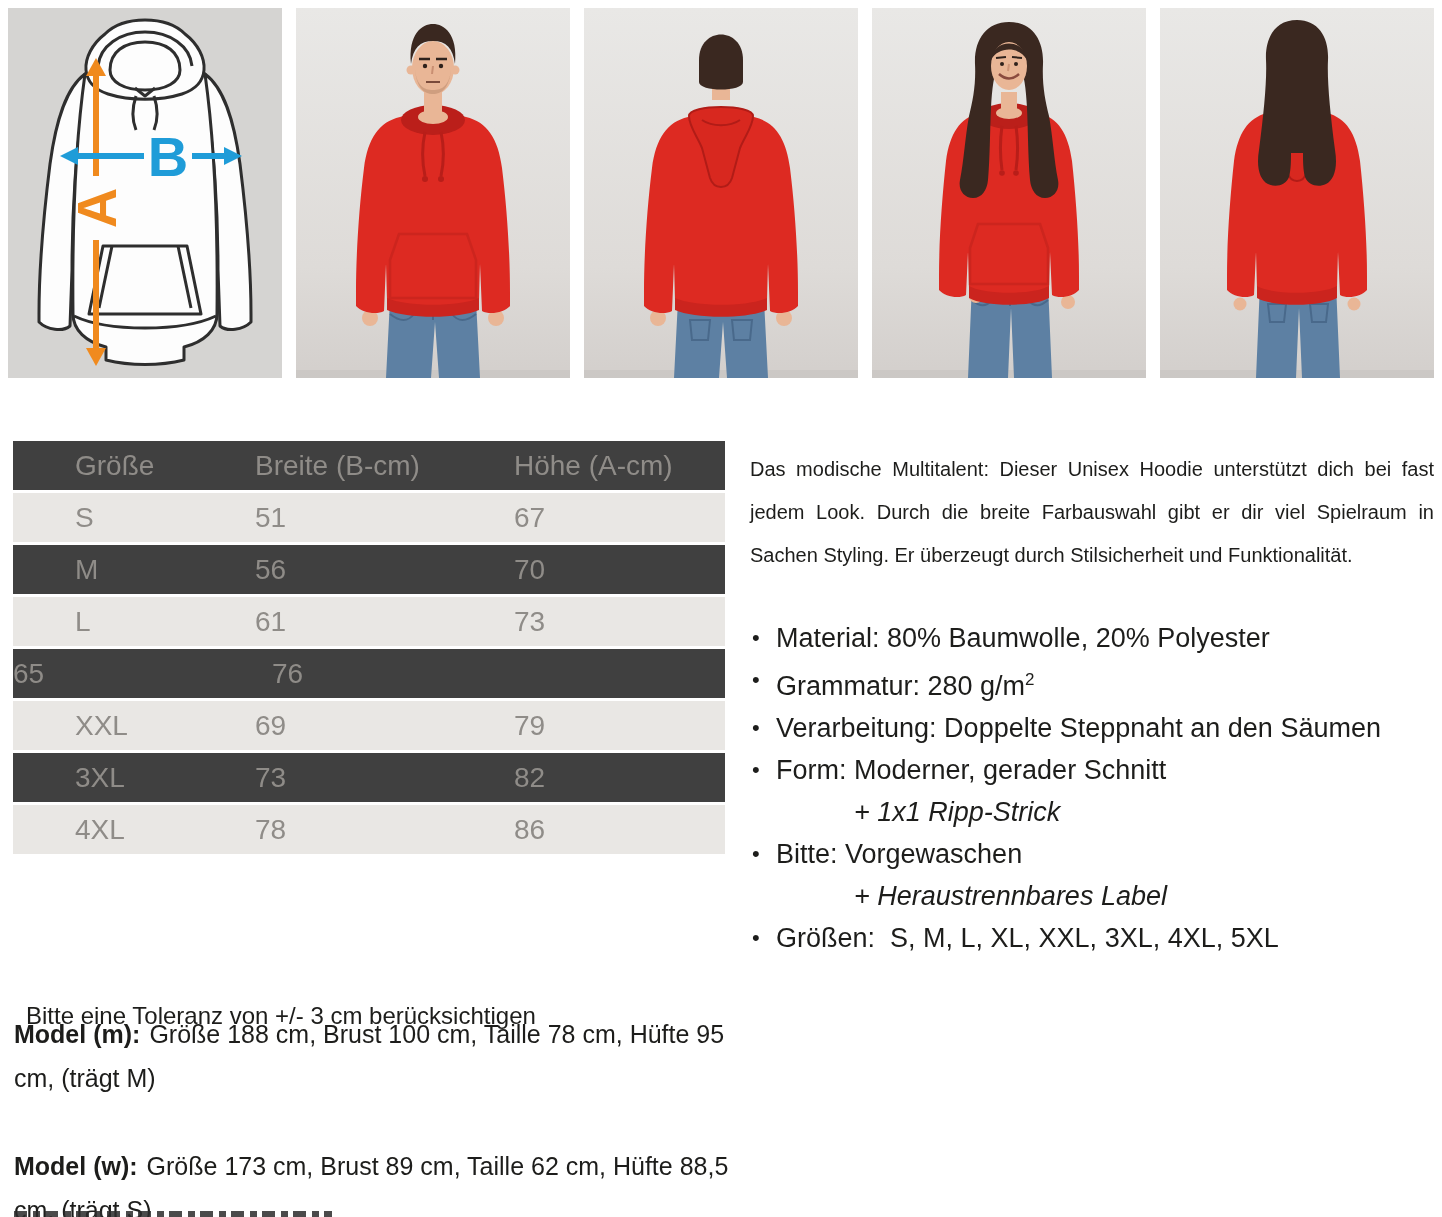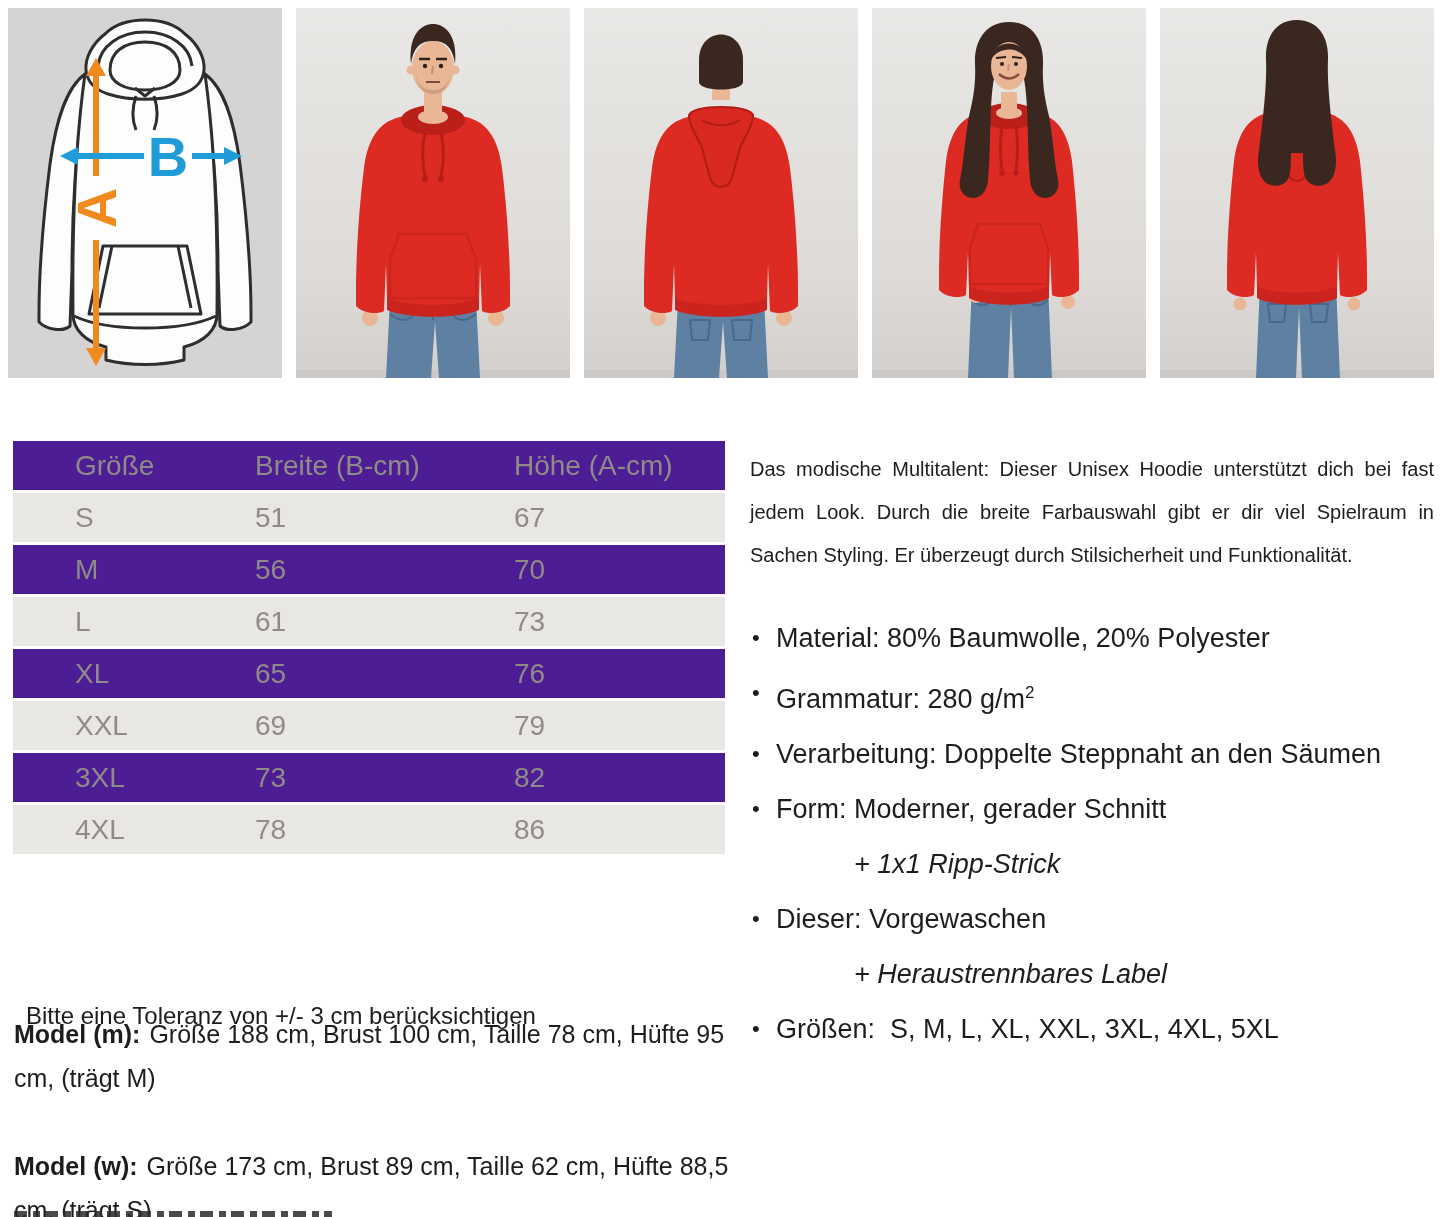--- a/index.html
+++ b/index.html
@@ -8,40 +8,40 @@
     font-family:"Liberation Sans", sans-serif;color:#1d1d1b;overflow:hidden;
   }
   
   .gallery{position:absolute;left:8px;top:8px;width:1426px;height:370px;display:flex;gap:14px;}
   .panel{width:274px;height:370px;flex:0 0 274px;}
   .panel svg{display:block;width:274px;height:370px;}
 
   
   .size-table{position:absolute;left:13px;top:441px;width:712px;}
   .t-row{display:flex;align-items:center;height:49px;border-bottom:3px solid #ffffff;
-         background:#4c1d95;color:#8f8c88;font-size:28px;}
+         background:#404040;color:#8f8c88;font-size:28px;}
   .t-row.alt{background:#e9e7e4;}
   .t-row .c1{width:242px;padding-left:62px;box-sizing:border-box;}
   .t-row .c2{width:259px;}
   .t-row .c3{flex:1;}
 
   
   .tolerance{position:absolute;left:14px;top:990px;width:716px;margin:12px;font-size:24px;}
   .model-note{position:absolute;left:14px;width:716px;margin:0;font-size:25px;line-height:44px;}
   .model-note b{margin-right:9px;}
   .model-m{top:1012px;}
   .model-w{top:1144px;}
   .cutoff{position:absolute;left:14px;top:1211px;width:318px;height:6px;opacity:.85;
     background:repeating-linear-gradient(90deg,#2b2b2b 0 13px,transparent 13px 19px,#2b2b2b 19px 26px,transparent 26px 31px);}
 
   
   .desc{position:absolute;left:750px;top:448px;width:684px;}
   .desc .intro{margin:0;font-size:20px;line-height:43px;text-align:justify;}
   .bullets{margin-top:40px;}
-  .b-item{position:relative;padding-left:26px;min-height:42px;line-height:42px;font-size:27px;margin-top:13px;}
+  .b-item{position:relative;padding-left:26px;min-height:42px;line-height:42px;font-size:27px;}
   .b-item .b-text{white-space:pre-wrap;}
   .b-item.bullet::before{content:"•";position:absolute;left:2px;top:0;font-size:22px;line-height:42px;color:#1d1d1b;}
   .b-item.indent{padding-left:104px;font-style:italic;}
   .b-item sup{font-size:17px;}
 </style>
 </head>
 <body>
 
 <div class="gallery">
 
@@ -212,21 +212,20 @@
     <div class="c1">M</div>
     <div class="c2">56</div>
     <div class="c3">70</div>
   </div>
   <div class="t-row alt">
     <div class="c1">L</div>
     <div class="c2">61</div>
     <div class="c3">73</div>
   </div>
   <div class="t-row">
-    <div class="c1">XL</div>
     <div class="c2">65</div>
     <div class="c3">76</div>
   </div>
   <div class="t-row alt">
     <div class="c1">XXL</div>
     <div class="c2">69</div>
     <div class="c3">79</div>
   </div>
   <div class="t-row">
     <div class="c1">3XL</div>
@@ -253,17 +252,17 @@
 <div class="cutoff"></div>
 
 <div class="desc">
   <p class="intro">Das modische Multitalent: Dieser Unisex Hoodie unterstützt dich bei fast jedem Look. Durch die breite Farbauswahl gibt er dir viel Spielraum in Sachen Styling. Er überzeugt durch Stilsicherheit und Funktionalität.</p>
   <div class="bullets">
     <div class="b-item bullet"><span class="b-text">Material: 80% Baumwolle, 20% Polyester</span></div>
     <div class="b-item bullet"><span class="b-text">Grammatur: 280 g/m</span><sup>2</sup></div>
     <div class="b-item bullet"><span class="b-text">Verarbeitung: Doppelte Steppnaht an den Säumen</span></div>
     <div class="b-item bullet"><span class="b-text">Form: Moderner, gerader Schnitt</span></div>
     <div class="b-item indent"><span class="b-text">+ 1x1 Ripp-Strick</span></div>
-    <div class="b-item bullet"><span class="b-text">Dieser: Vorgewaschen</span></div>
+    <div class="b-item bullet"><span class="b-text">Bitte: Vorgewaschen</span></div>
     <div class="b-item indent"><span class="b-text">+ Heraustrennbares Label</span></div>
     <div class="b-item bullet"><span class="b-text">Größen:  S, M, L, XL, XXL, 3XL, 4XL, 5XL</span></div>
   </div>
 </div>
 
 </body></html>

